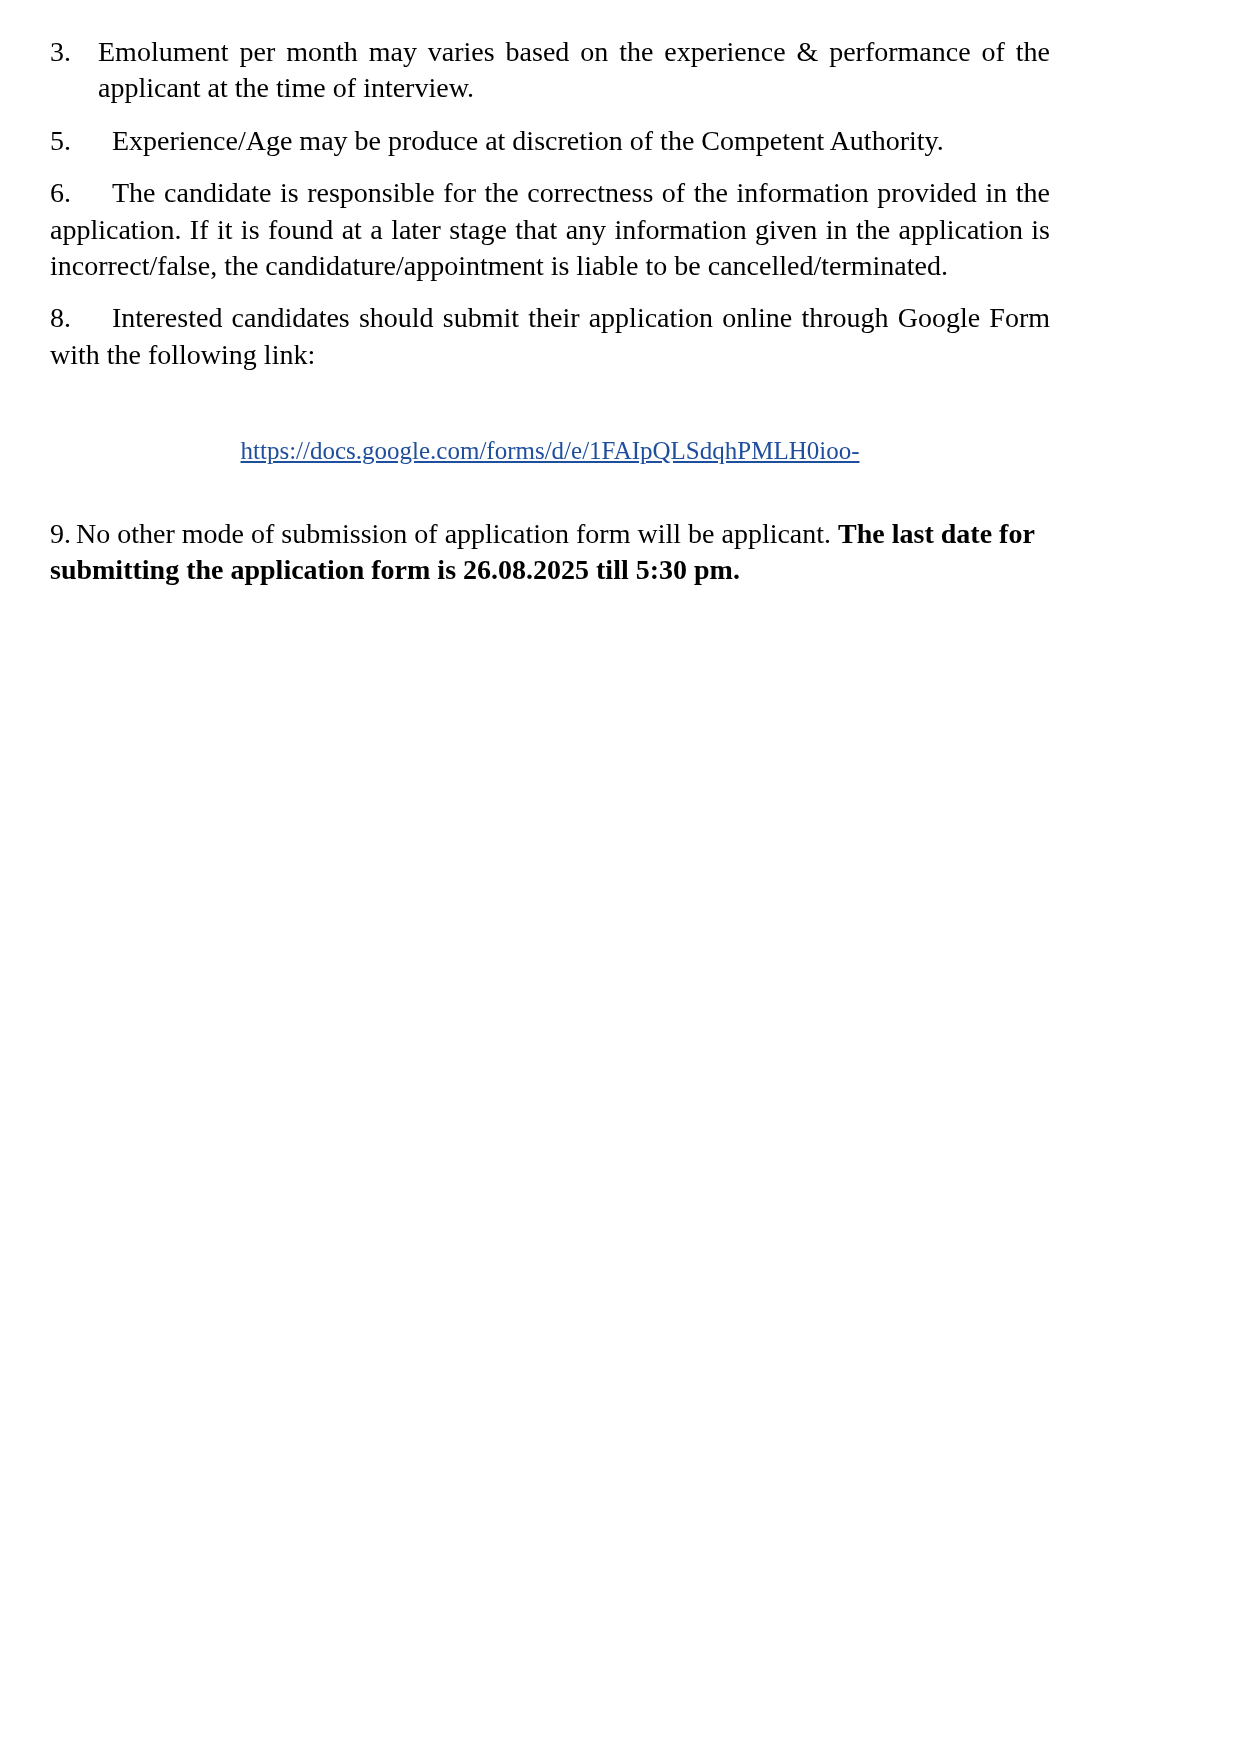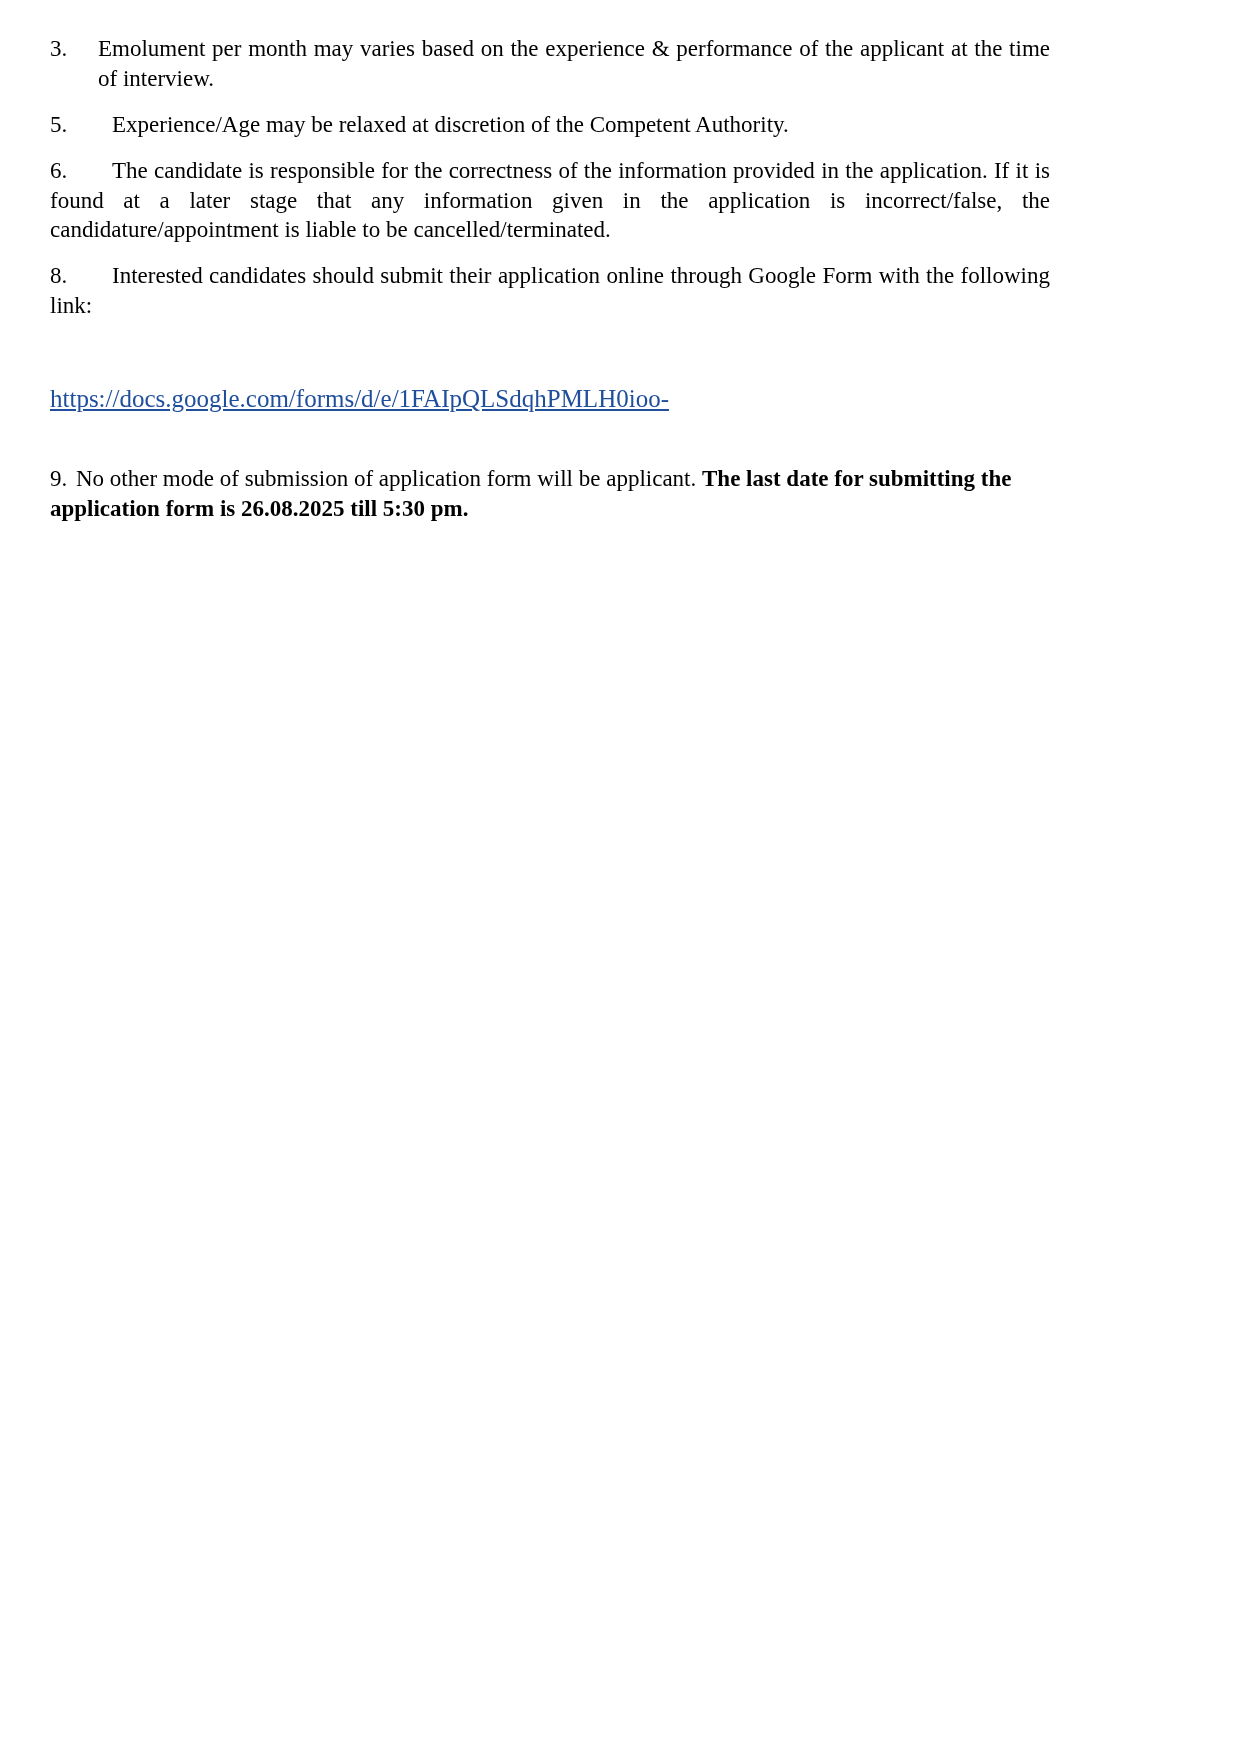--- a/index.html
+++ b/index.html
@@ -17,21 +17,21 @@
     height: 1755px;
     background: #ffffff;
     box-sizing: border-box;
     padding: 34px 178px 0 50px;
     overflow: hidden;
   }
   .doc-body {
     width: 1000px;
   }
   .para {
-    font-size: 23px;
+    font-size: 28px;
     line-height: 1.30;
     text-align: justify;
     text-justify: inter-word;
     margin: 0 0 16px 0;
     color: #000000;
     -webkit-font-smoothing: antialiased;
   }
   
   .para.hanging {
     padding-left: 48px;
@@ -75,38 +75,39 @@
     color: #1F4E9C;
     text-decoration: underline;
     text-decoration-color: #1F4E9C;
     word-break: break-all;
     display: inline;
     cursor: pointer;
   }
   .url-line {
     display: block;
     white-space: nowrap;
+    text-align: center;
   }
   .url-line .url-link {
     display: inline;
   }
 </style>
 </head>
 <body>
 
 <div class="page">
   <div class="doc-body">
 
     <p class="para hanging">
       <span class="numtab">3.</span><span>Emolument per month may varies based on the experience &amp; performance of the applicant at the time of interview.</span>
     </p>
 
 
     <p class="para flow lastline-left">
-      <span class="numtab">5.</span><span>Experience/Age may be relaxed at discretion of the Competent Authority.</span>
+      <span class="numtab">5.</span><span>Experience/Age may be produce at discretion of the Competent Authority.</span>
     </p>
 
     <p class="para flow">
       <span class="numtab">6.</span><span>The candidate is responsible for the correctness of the information provided in the application. If it is found at a later stage that any information given in the application is incorrect/false, the candidature/appointment is liable to be cancelled/terminated.</span>
     </p>
 
 
     <p class="para flow">
       <span class="numtab">8.</span><span>Interested candidates should submit their application online through Google Form with the following link:</span>
     </p>

